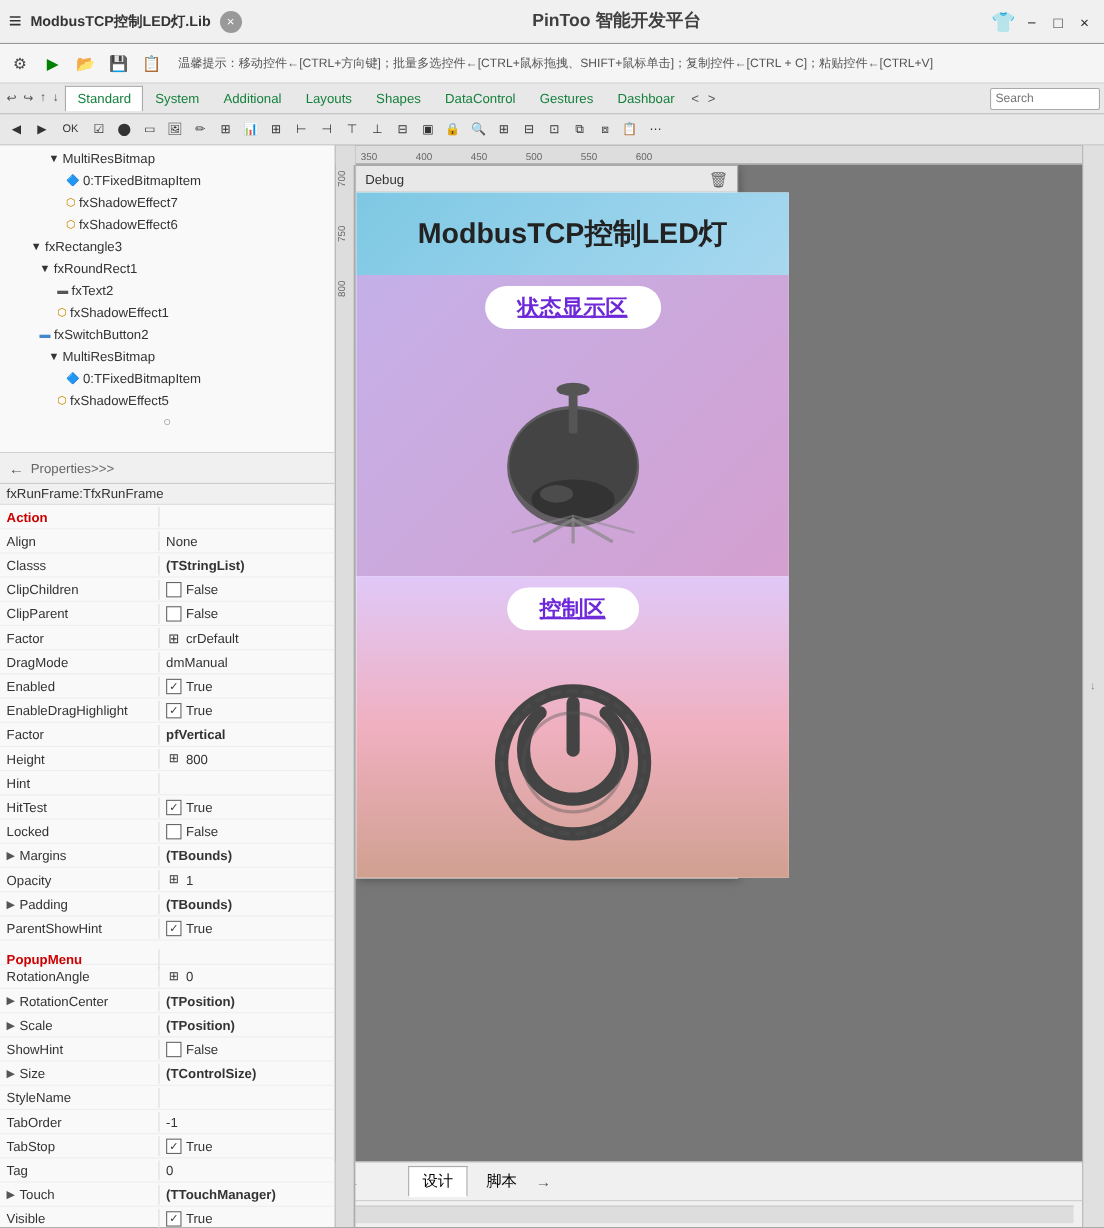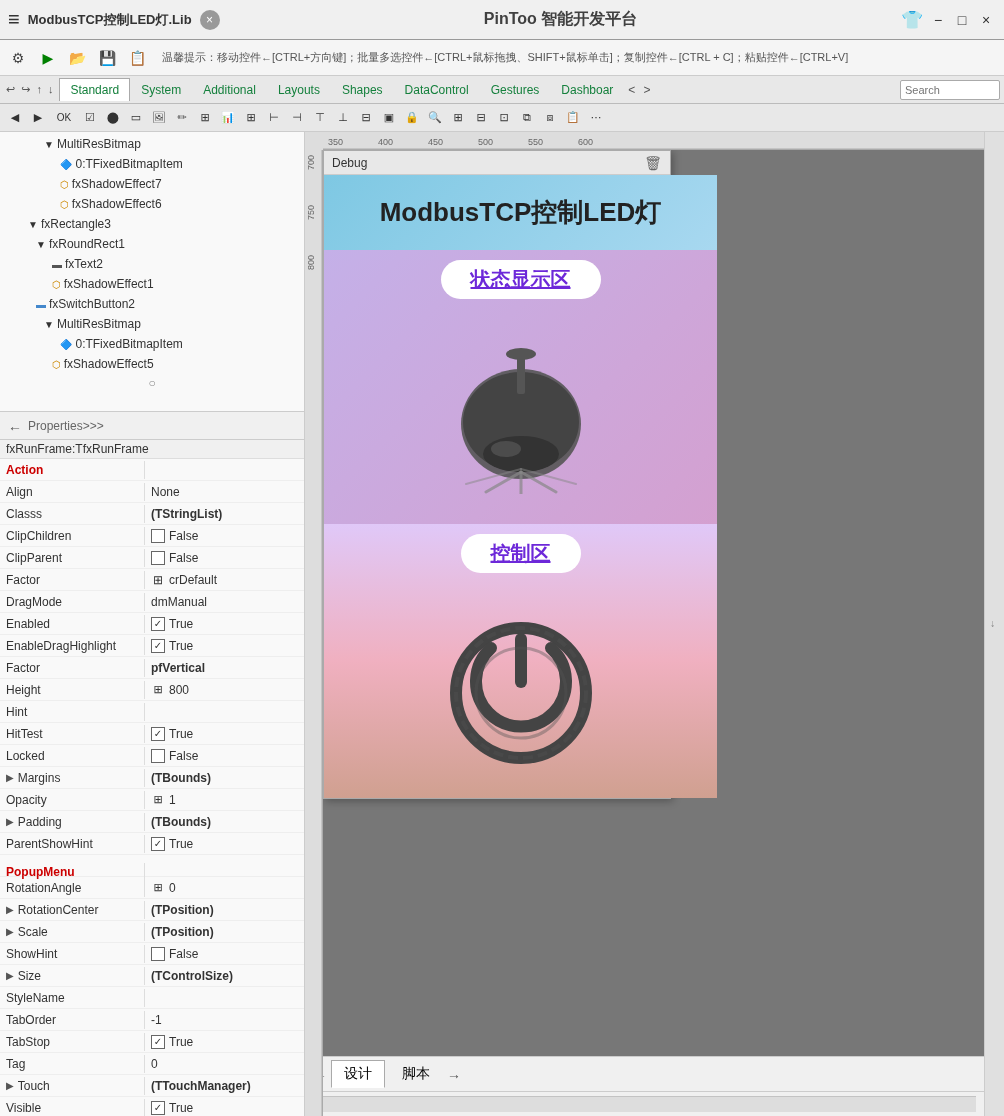--- a/index.html
+++ b/index.html
@@ -403,20 +403,21 @@
     .canvas-bottom-tab {
       padding: 4px 12px;
       font-size: 14px;
       cursor: pointer;
       border: 1px solid transparent;
     }
     .canvas-bottom-tab.active {
       background: white;
       border-color: #aaa;
       border-bottom-color: white;
+      margin-left: 40px;
     }
     .canvas-bottom-script {
       display: flex;
       align-items: center;
       height: 24px;
       padding: 0 8px;
     }
 
     
     .right-panel {

